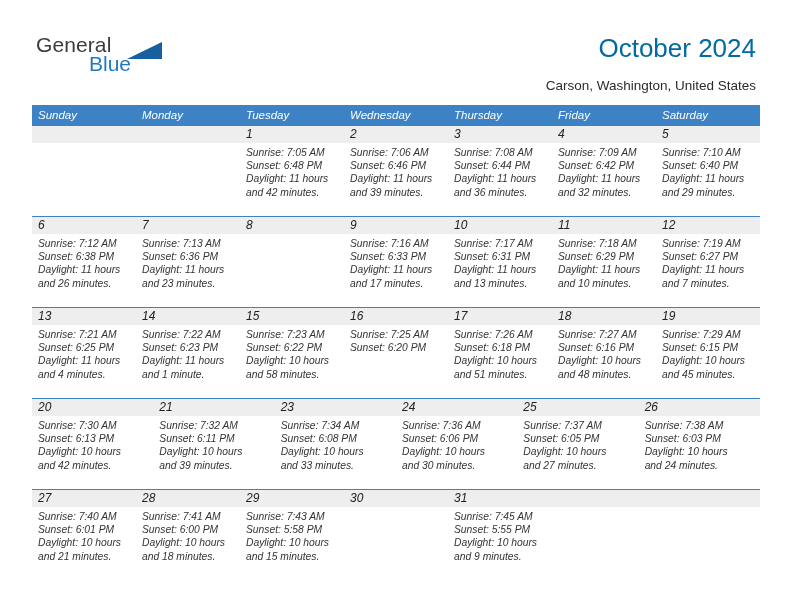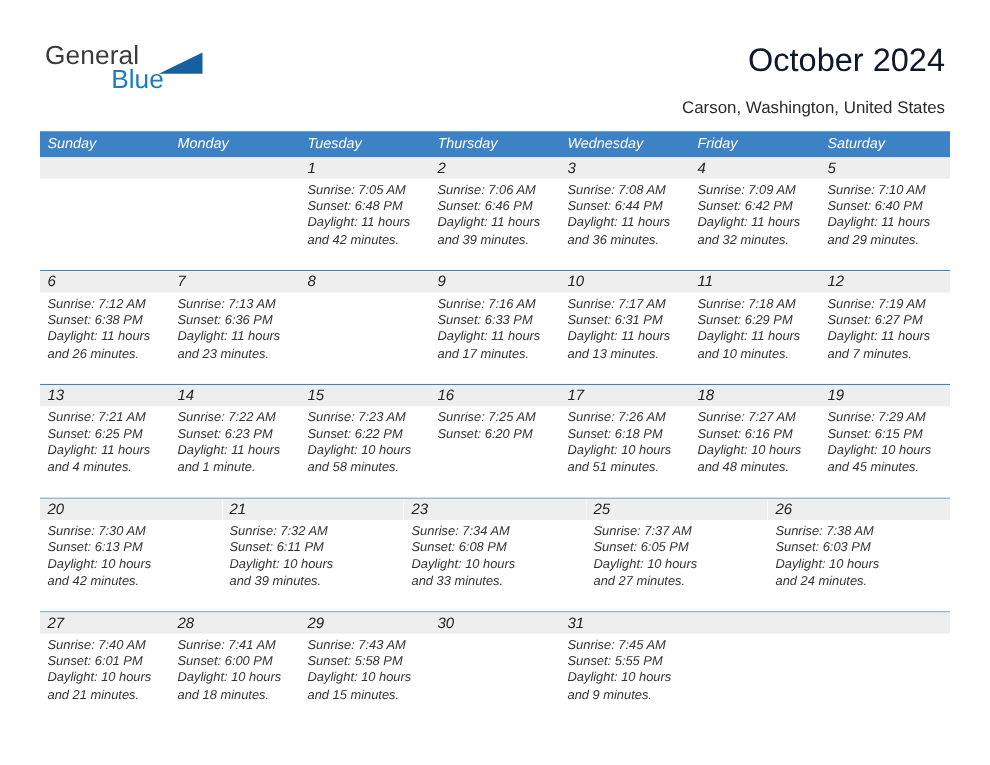--- a/index.html
+++ b/index.html
@@ -62,21 +62,21 @@
     height: 0;
     border-style: solid;
     border-width: 0 0 17px 35px;
     border-color: transparent transparent #16609f transparent;
   }
   .title {
     position: absolute;
     right: 36px;
     top: 33px;
     font-size: 26px;
-    color: #0f172a;
+    color: #0369a1;
     white-space: nowrap;
   }
   .subtitle {
     position: absolute;
     right: 36px;
     top: 78px;
     font-size: 13.5px;
     color: #2b2b2b;
     text-align: center;
     white-space: nowrap;
@@ -161,22 +161,22 @@
     <div class="title">October 2024</div>
     <div class="subtitle">Carson, Washington, United States</div>
   </div>
 
   <div class="calendar">
 
     <div class="dow-row">
       <div class="dow">Sunday</div>
       <div class="dow">Monday</div>
       <div class="dow">Tuesday</div>
+      <div class="dow">Wednesday</div>
       <div class="dow">Thursday</div>
-      <div class="dow">Wednesday</div>
       <div class="dow">Friday</div>
       <div class="dow">Saturday</div>
     </div>
 
     <div id="weeks-container">
         <div class="week">
           <div class="cell empty">
             <div class="daynum-band"></div>
           </div>
           <div class="cell empty">
@@ -352,20 +352,28 @@
           </div>
           <div class="cell">
             <div class="daynum-band">23</div>
             <div class="cell-body">
               <div>Sunrise: 7:34 AM</div>
               <div>Sunset: 6:08 PM</div>
               <div class="daylight-line">Daylight: 10 hours and 33 minutes.</div>
             </div>
           </div>
           <div class="cell">
+            <div class="daynum-band">24</div>
+            <div class="cell-body">
+              <div>Sunrise: 7:36 AM</div>
+              <div>Sunset: 6:06 PM</div>
+              <div class="daylight-line">Daylight: 10 hours and 30 minutes.</div>
+            </div>
+          </div>
+          <div class="cell">
             <div class="daynum-band">25</div>
             <div class="cell-body">
               <div>Sunrise: 7:37 AM</div>
               <div>Sunset: 6:05 PM</div>
               <div class="daylight-line">Daylight: 10 hours and 27 minutes.</div>
             </div>
           </div>
           <div class="cell">
             <div class="daynum-band">26</div>
             <div class="cell-body">

